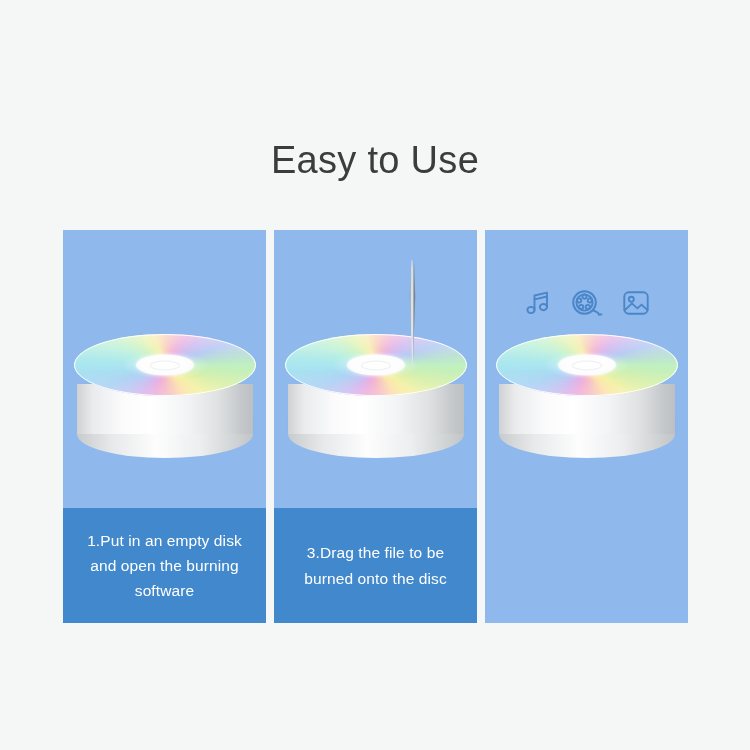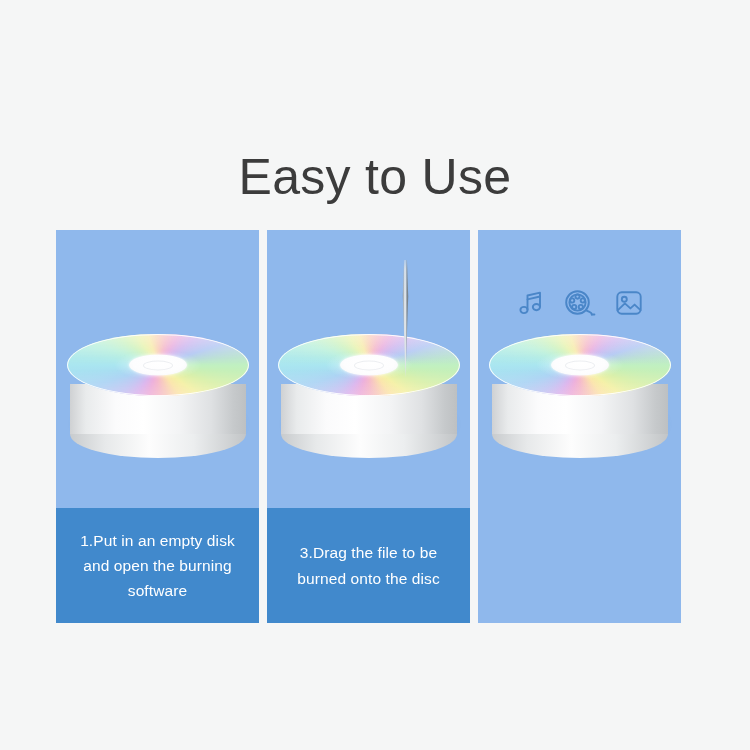--- a/index.html
+++ b/index.html
@@ -21,32 +21,32 @@
     background: #f5f6f6;
   }
 
   
   .page-title {
     position: absolute;
     top: 112px;
     left: 0;
     width: 750px;
     text-align: center;
-    font-size: 50px;
+    font-size: 38px;
     font-weight: 400;
     letter-spacing: 0.3px;
     color: #3c3c3c;
     line-height: 1.25;
   }
 
   
   .steps {
     position: absolute;
     top: 230px;
-    left: 56px;
+    left: 63px;
     width: 625px;
     height: 393px;
     display: flex;
     gap: 8px;
   }
 
   .step-card {
     position: relative;
     width: 203px;
     height: 393px;

